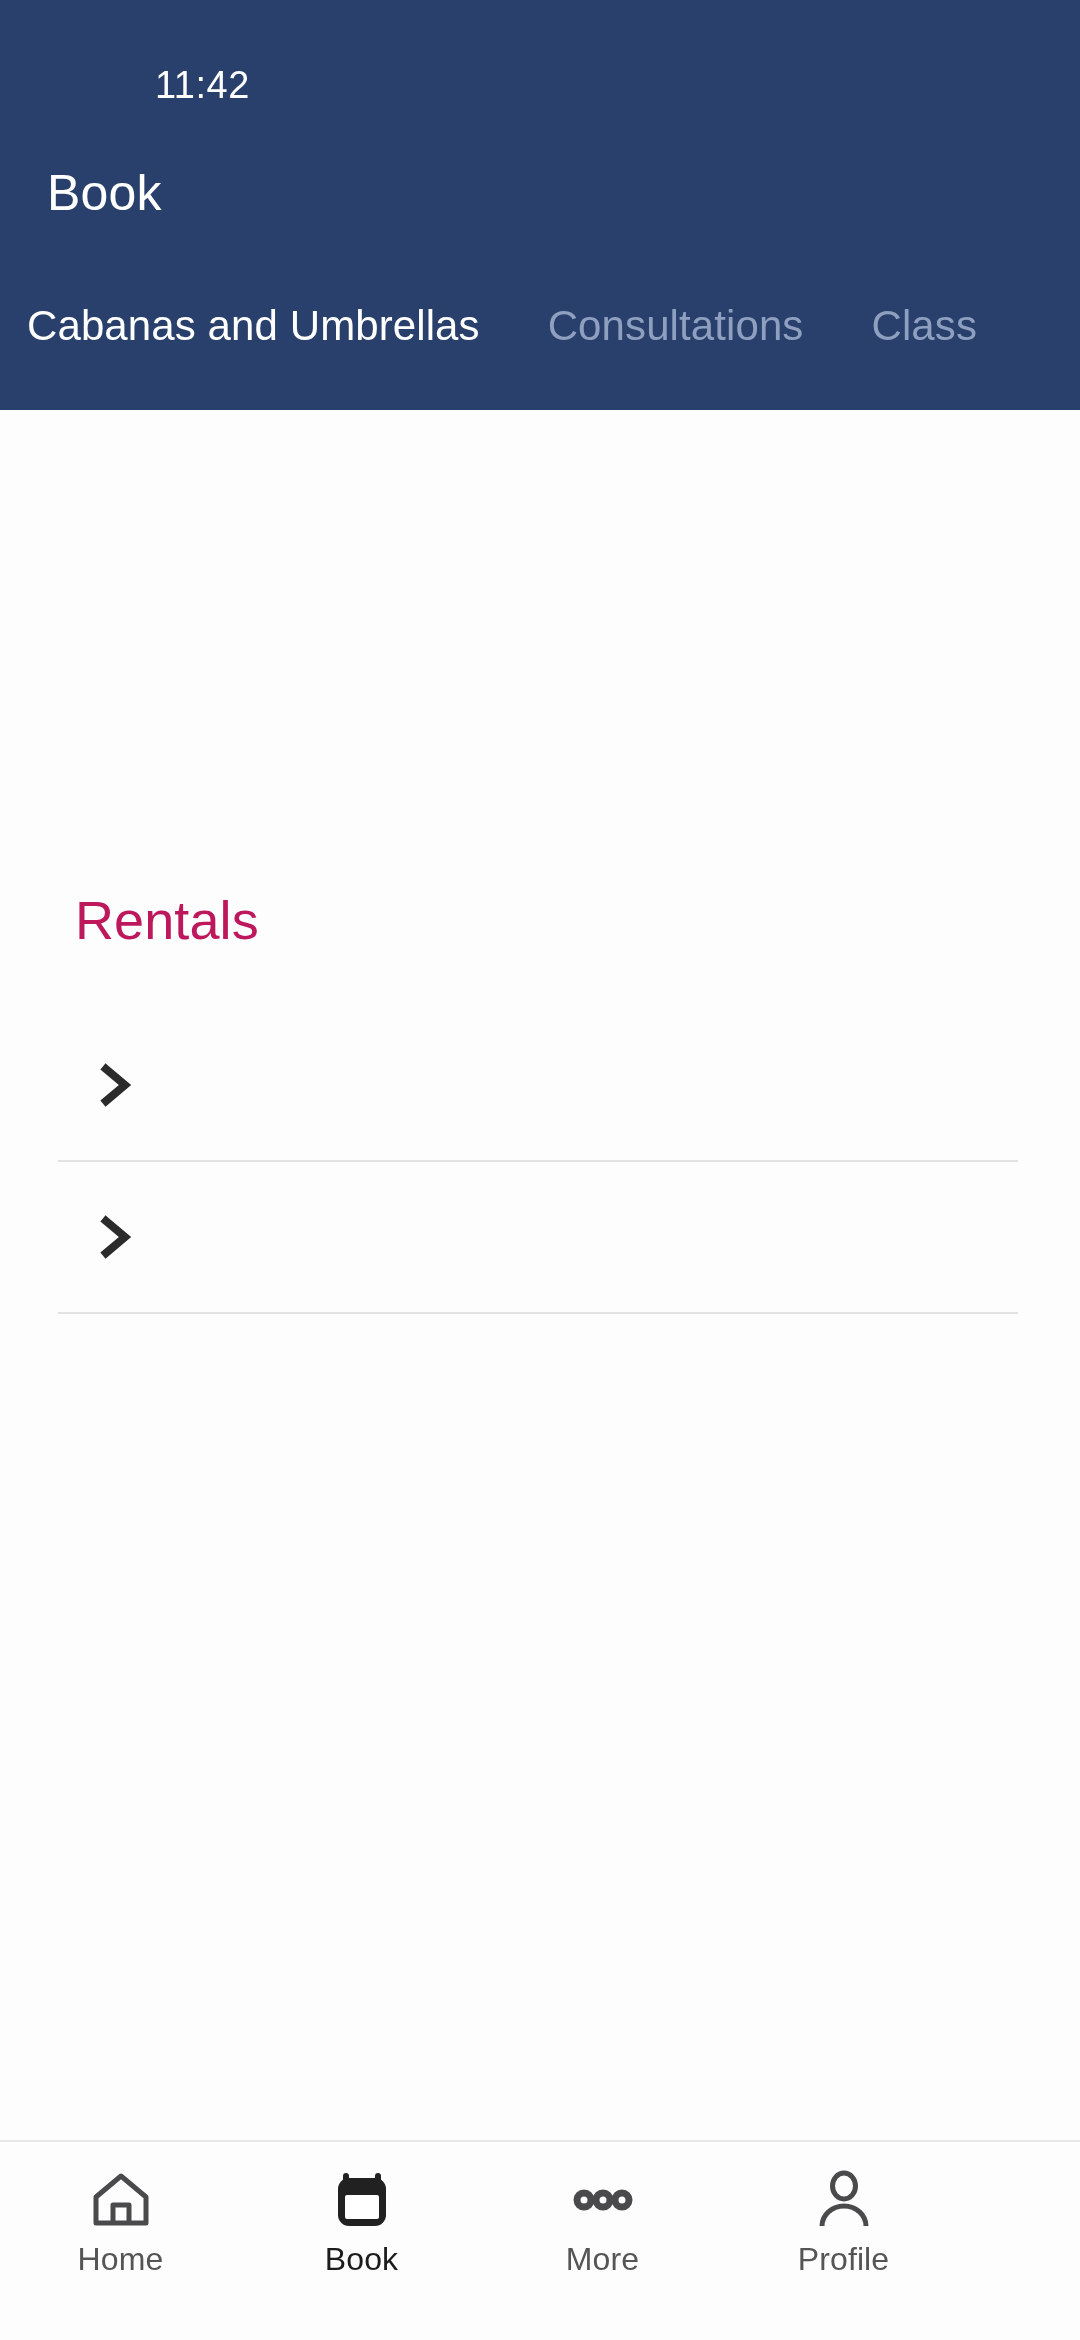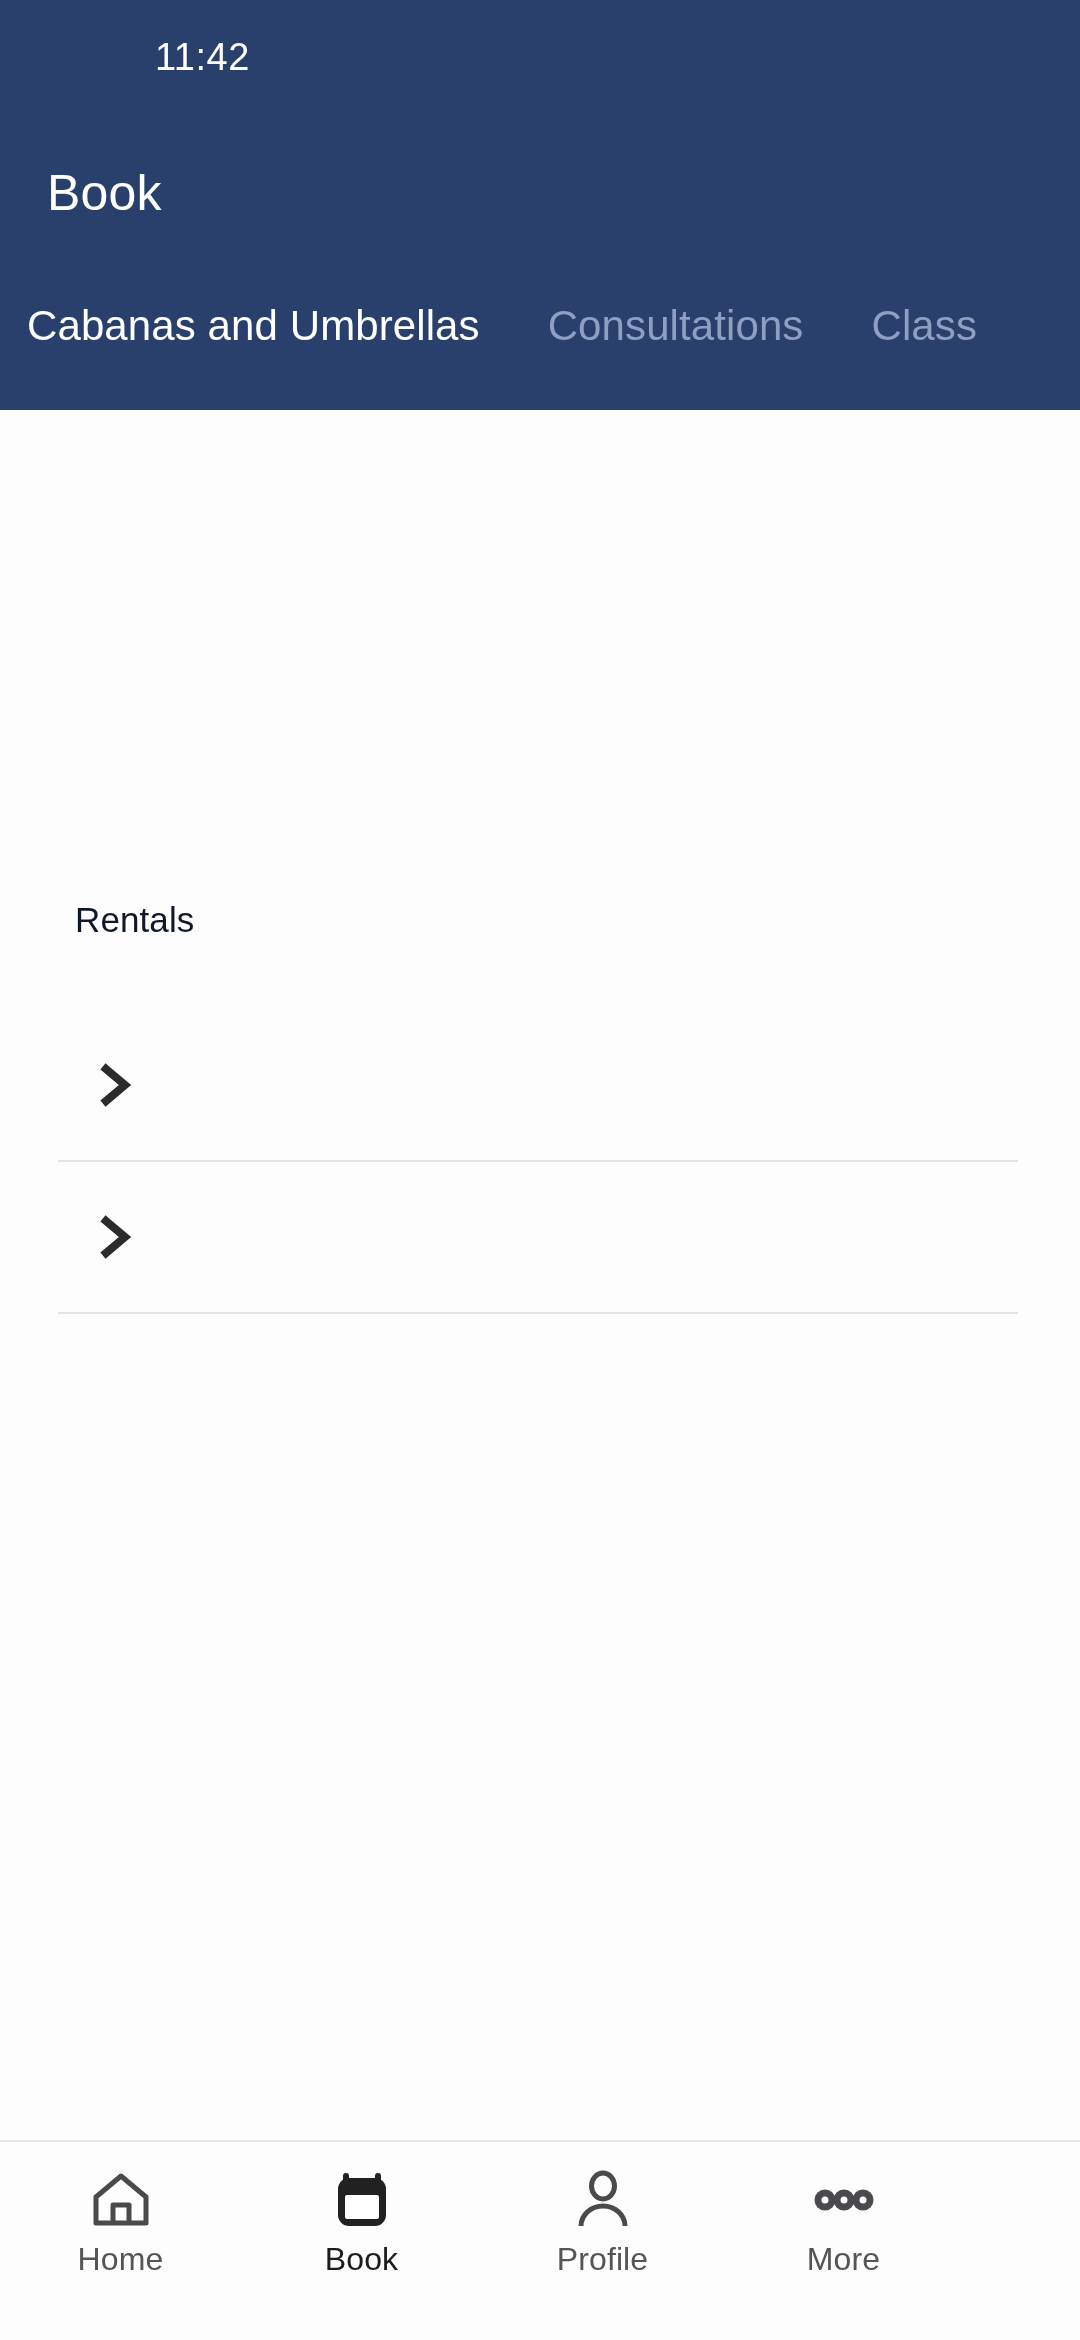--- a/index.html
+++ b/index.html
@@ -21,21 +21,21 @@
     position:relative;
     width:1080px; height:410px;
     background:#28406b;
     flex:0 0 410px;
   }
   #statusbar {
     position:absolute; left:0; top:0;
     width:1080px; height:130px;
   }
   #status-time {
-    position:absolute; left:155px; top:35px;
+    position:absolute; left:155px; top:63px;
     font-size:38px; color:#ffffff;
     letter-spacing:0.5px;
     line-height:44px;
   }
   #page-title {
     position:absolute; left:47px; top:163px;
     font-size:50px; color:#ffffff;
     font-weight:400; line-height:60px;
     letter-spacing:0.2px;
   }
@@ -58,22 +58,22 @@
 
   
   #content {
     position:relative;
     flex:1 1 auto;
     background:#fdfdfd;
     width:1080px;
   }
   #section-title {
     position:absolute; left:75px; top:478px;
-    font-size:35px; line-height:64px;
-    color:#0f172a; font-weight:400;
+    font-size:54px; line-height:64px;
+    color:#be185d; font-weight:400;
     letter-spacing:0.1px;
   }
   .list {
     position:absolute; left:0; top:600px;
     width:1080px;
   }
   .list-row {
     position:relative;
     height:150px;
     display:flex; align-items:center;
@@ -200,35 +200,35 @@
             <rect x="7" y="9" width="48" height="48" rx="11" fill="#212121"></rect>
             <rect x="14" y="26" width="34" height="24" rx="2" fill="#ffffff"></rect>
           </svg>
         </div>
         <div class="nav-label">Book</div>
       </div>
 
       <div class="navitem">
         <div class="nav-icon">
           <svg width="62" height="62" viewBox="0 0 62 62">
-            <ellipse cx="31" cy="17" rx="11.5" ry="13" fill="none" stroke="#4a4a4d" stroke-width="5"></ellipse>
-            <path d="M9 57 A22 20 0 0 1 53 57" fill="none" stroke="#4a4a4d" stroke-width="5" stroke-linecap="butt"></path>
-          </svg>
-        </div>
-        <div class="nav-label">Profile</div>
-      </div>
-
-      <div class="navitem">
-        <div class="nav-icon">
-          <svg width="62" height="62" viewBox="0 0 62 62">
             <circle cx="12" cy="31" r="7" fill="none" stroke="#4a4a4d" stroke-width="7"></circle>
             <circle cx="31" cy="31" r="7" fill="none" stroke="#4a4a4d" stroke-width="7"></circle>
             <circle cx="50" cy="31" r="7" fill="none" stroke="#4a4a4d" stroke-width="7"></circle>
           </svg>
         </div>
         <div class="nav-label">More</div>
       </div>
 
+      <div class="navitem">
+        <div class="nav-icon">
+          <svg width="62" height="62" viewBox="0 0 62 62">
+            <ellipse cx="31" cy="17" rx="11.5" ry="13" fill="none" stroke="#4a4a4d" stroke-width="5"></ellipse>
+            <path d="M9 57 A22 20 0 0 1 53 57" fill="none" stroke="#4a4a4d" stroke-width="5" stroke-linecap="butt"></path>
+          </svg>
+        </div>
+        <div class="nav-label">Profile</div>
+      </div>
+
     </div>
 
   </div>
 
 </div>
 
 </body></html>

